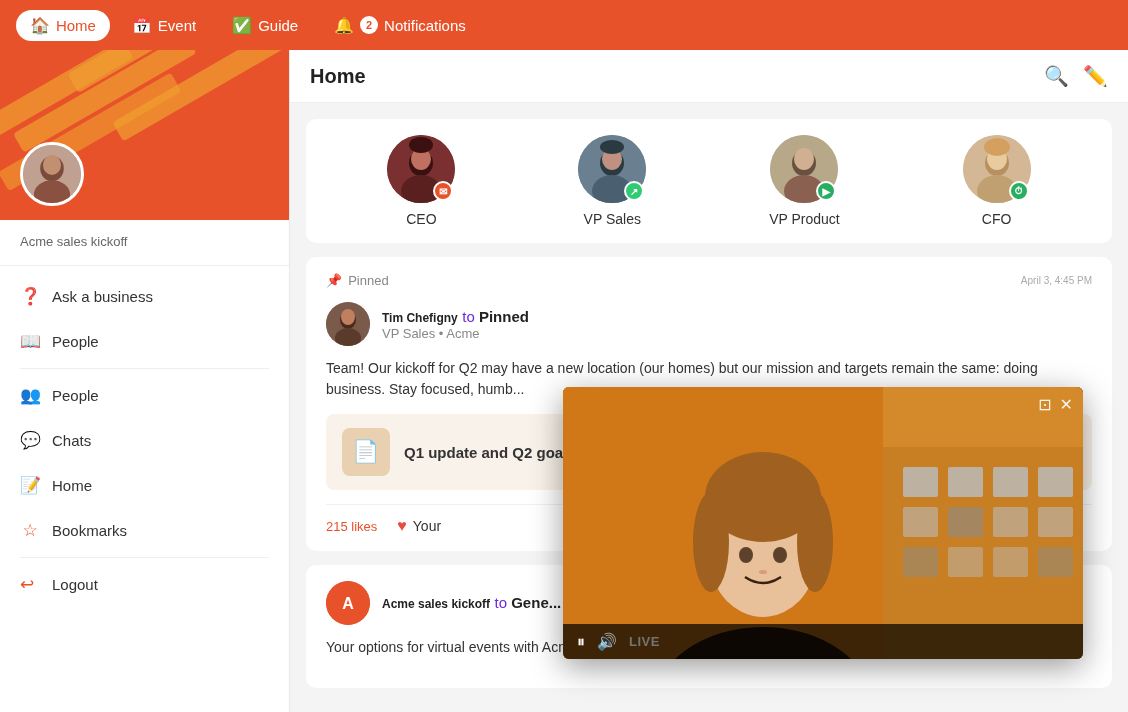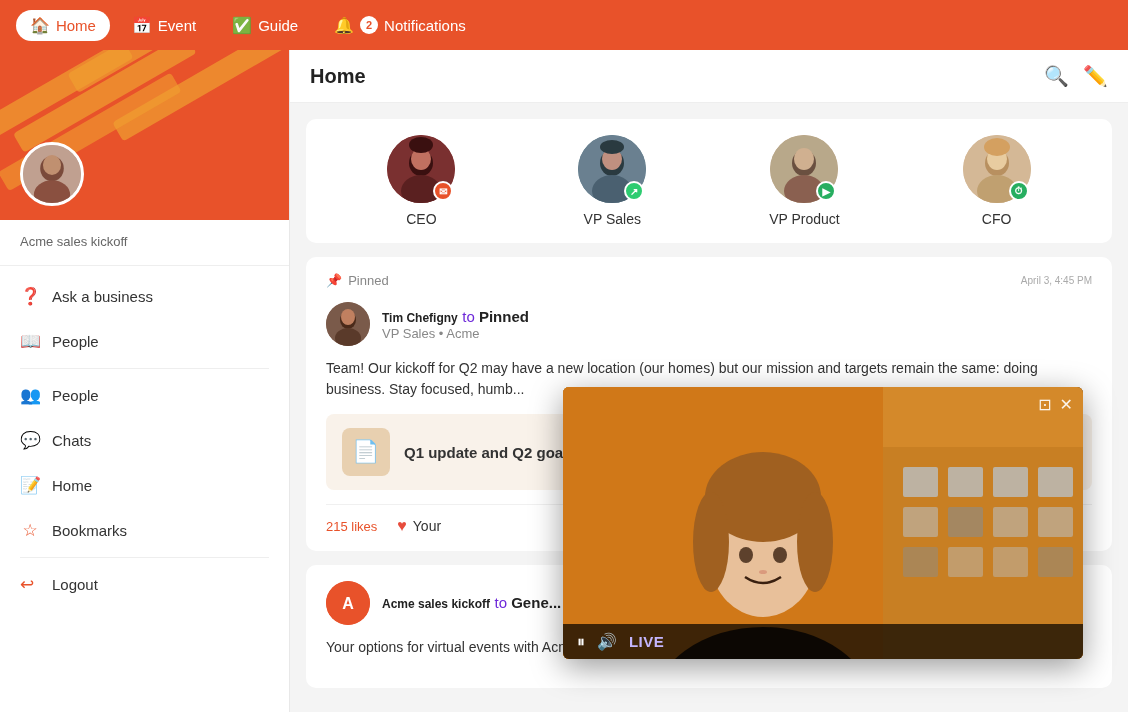--- a/index.html
+++ b/index.html
@@ -366,22 +366,22 @@
       left: 0;
       right: 0;
       background: rgba(0,0,0,0.7);
       padding: 8px 14px;
       display: flex;
       align-items: center;
       gap: 12px;
     }
     .video-btn { color: white; font-size: 16px; cursor: pointer; }
     .live-badge {
-      color: #c4b5fd;
-      font-size: 15px;
+      color: #737373;
+      font-size: 13px;
       font-weight: 600;
       letter-spacing: 0.5px;
     }
   </style>
 </head>
 <body>
 
 <nav class="top-nav">
   <div class="nav-item active">
     <span class="nav-icon">🏠</span>

